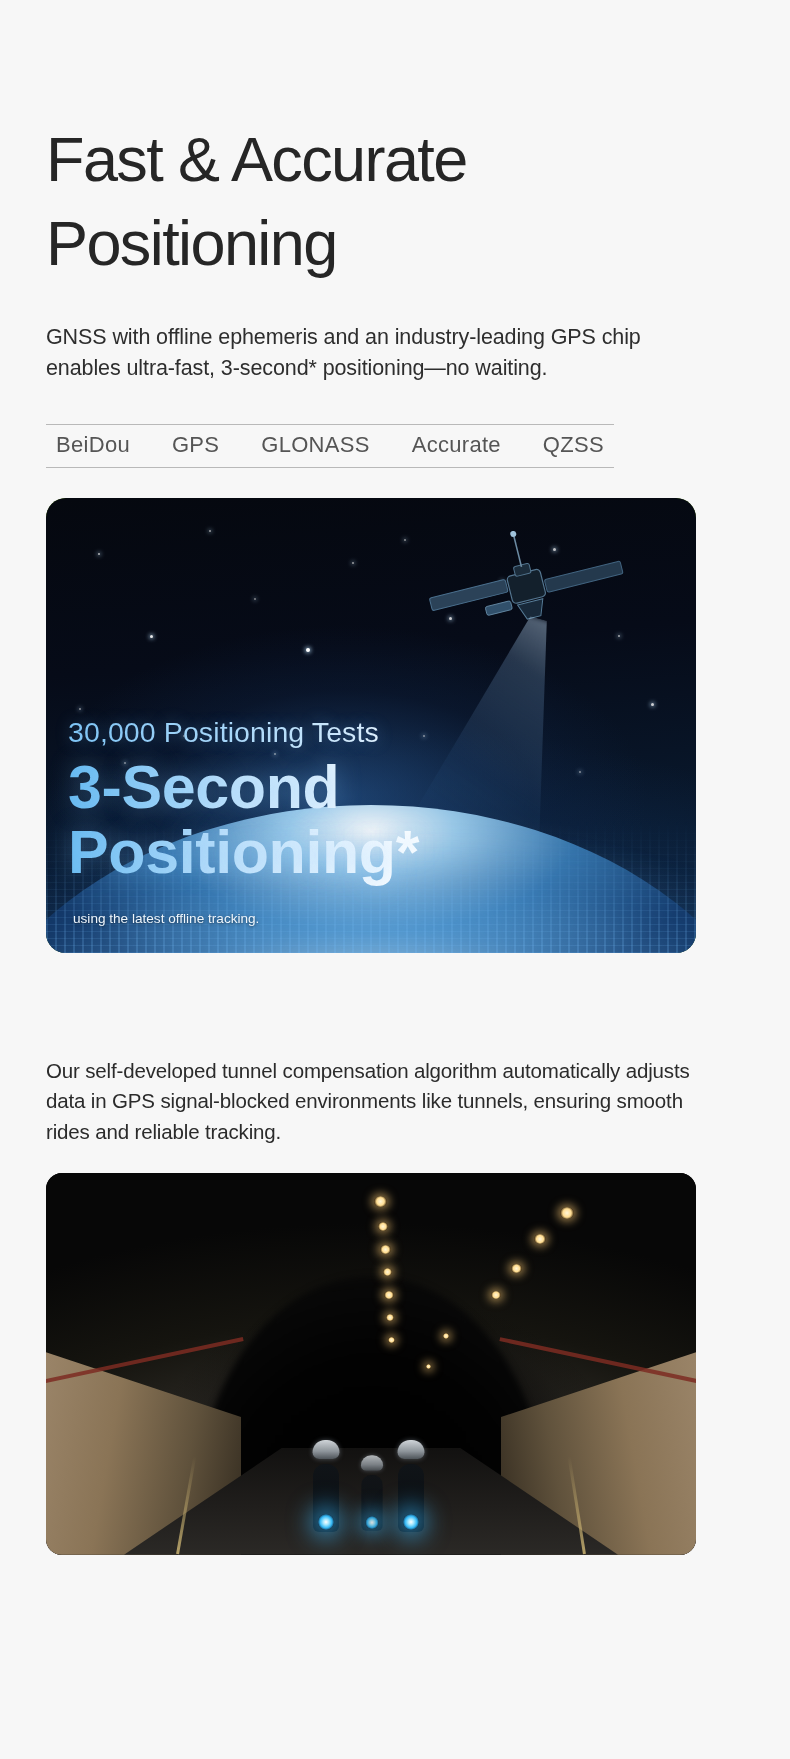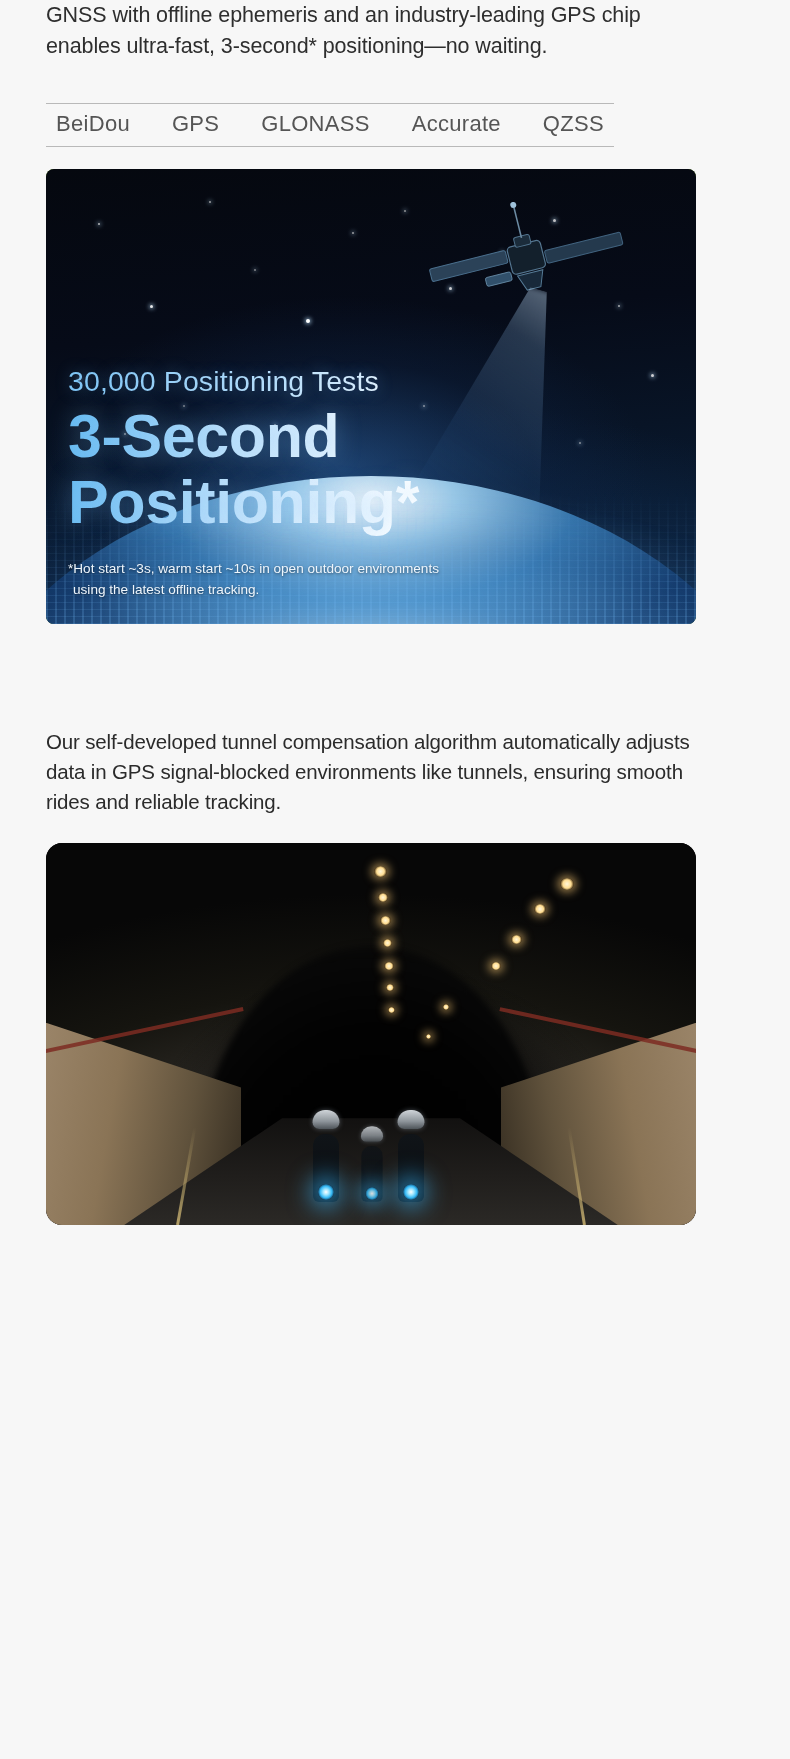--- a/index.html
+++ b/index.html
@@ -25,20 +25,21 @@
   .headline {
     padding-top: 118px;
     font-size: 63px;
     line-height: 1.33;
     font-weight: 400;
     letter-spacing: -1.6px;
     color: #262626;
   }
 
   .subhead {
+    margin-top: 36px;
     font-size: 21.5px;
     line-height: 1.46;
     color: #2e2e2e;
     letter-spacing: -0.1px;
     max-width: 660px;
   }
 
   
   .gnss-strip {
     margin-top: 40px;
@@ -55,25 +56,25 @@
   .gnss-item {
     font-size: 22px;
     font-weight: 300;
     color: #555;
     letter-spacing: 0.3px;
     white-space: nowrap;
   }
 
   
   .hero-card {
-    margin-top: 22px;
+    margin-top: 30px;
     position: relative;
     width: 650px;
     height: 455px;
-    border-radius: 8px;
+    border-radius: 20px;
     overflow: hidden;
     background: #4d7c0f;
   }
 
   .hero-sky {
     position: absolute;
     inset: 0;
     background:
       radial-gradient(ellipse 420px 240px at 46% 66%, rgba(44,96,160,0.55) 0%, rgba(16,38,74,0.30) 45%, rgba(4,8,18,0) 72%),
       radial-gradient(ellipse 700px 300px at 52% 100%, rgba(120,190,245,0.40) 0%, rgba(20,60,110,0.18) 50%, rgba(4,8,18,0) 75%),
@@ -302,20 +303,24 @@
   }
   .rider-a { left: 40%; }
   .rider-b { left: 53%; }
   .rider-c { left: 47%; bottom: 4%; opacity: 0.85; transform: scale(0.82); }
 </style>
 </head>
 <body>
 
 <div class="page">
 
+  <h1 class="headline">
+    <span>Fast &amp; Accurate</span><br>
+    <span>Positioning</span>
+  </h1>
 
   <p class="subhead">GNSS with offline ephemeris and an industry-leading GPS chip enables ultra-fast, 3-second* positioning—no waiting.</p>
 
   <div class="gnss-strip">
     <span class="gnss-item">BeiDou</span>
     <span class="gnss-item">GPS</span>
     <span class="gnss-item">GLONASS</span>
     <span class="gnss-item">Accurate</span>
     <span class="gnss-item">QZSS</span>
   </div>
@@ -359,21 +364,20 @@
     </div>
 
     <div class="earth-limb"></div>
     <div class="earth-halo"></div>
     <div class="earth-dots"></div>
 
     <div class="hero-text">
       <div class="hero-line1">30,000 Positioning Tests</div>
       <div class="hero-line2">3-Second Positioning*</div>
       <div class="hero-note">
-        <span>*Hot start ~3s, warm start ~10s in open outdoor environments</span>
         <span class="note-indent">using the latest offline tracking.</span>
       </div>
     </div>
   </div>
 
   <p class="tunnel-copy">Our self-developed tunnel compensation algorithm automatically adjusts data in GPS signal-blocked environments like tunnels, ensuring smooth rides and reliable tracking.</p>
 
   <div class="tunnel-card">
     <div class="tunnel-scene">
       <div class="tun-vault"></div>

